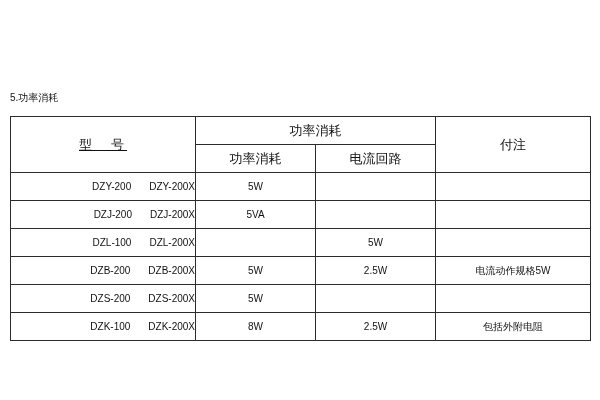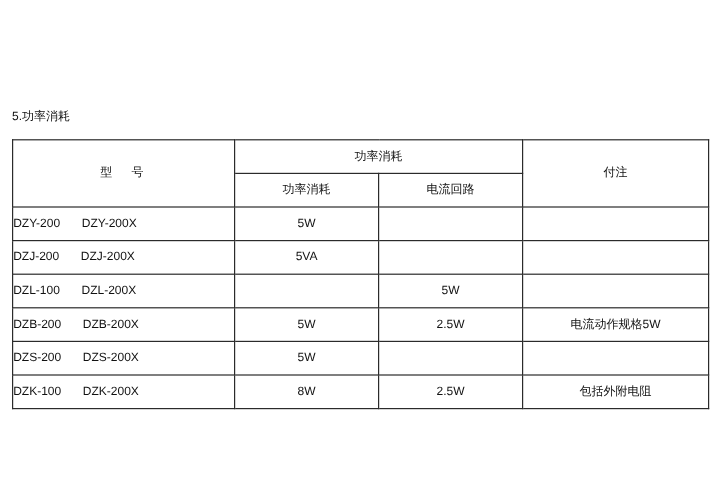--- a/index.html
+++ b/index.html
@@ -45,41 +45,42 @@
   table.spec td, table.spec th {
     border: 1px solid #2b2b2b;
     text-align: center;
     vertical-align: middle;
     font-weight: normal;
     padding: 0;
     height: 27px;
     line-height: 13px;
   }
   table.spec th {
-    font-size: 10px;
+    font-size: 13px;
     margin-top: 38px;
   }
   .col-model { width: 185px; }
   .col-volt { width: 120px; }
   .col-curr { width: 120px; }
   .col-note { width: 155px; }
 
   .model-cell {
     display: flex;
-    justify-content: flex-start;
+    justify-content: flex-end;
     align-items: center;
     gap: 18px;
     height: 100%;
   }
   .model-a, .model-b {
     display: inline-block;
     white-space: nowrap;
   }
   .hdr-model {
     letter-spacing: 3px;
+    text-decoration: underline;
   }
 </style>
 </head>
 <body>
 
 <div class="page">
 
   <div class="section-title">5.功率消耗</div>
 
   <div class="table-wrap">

